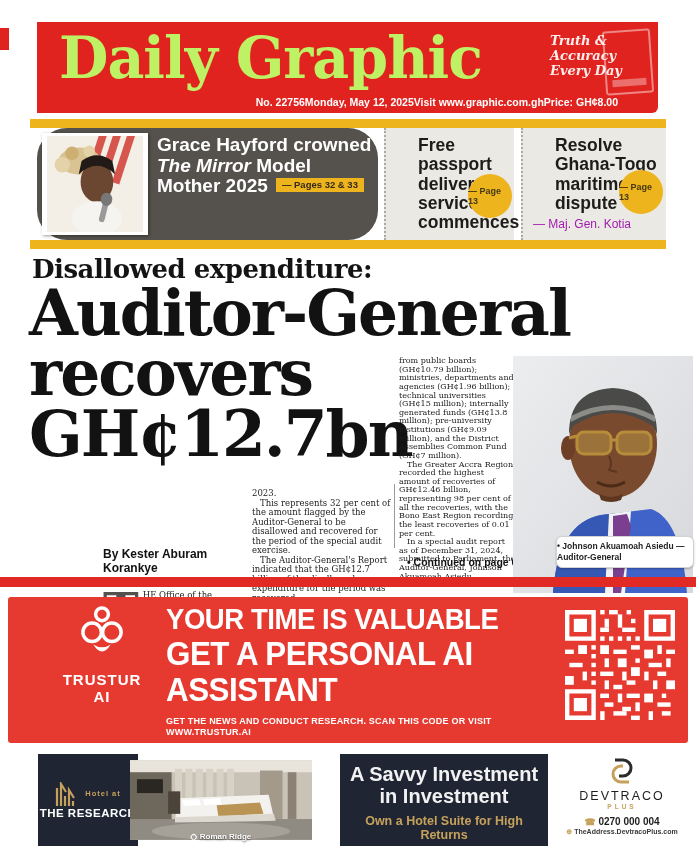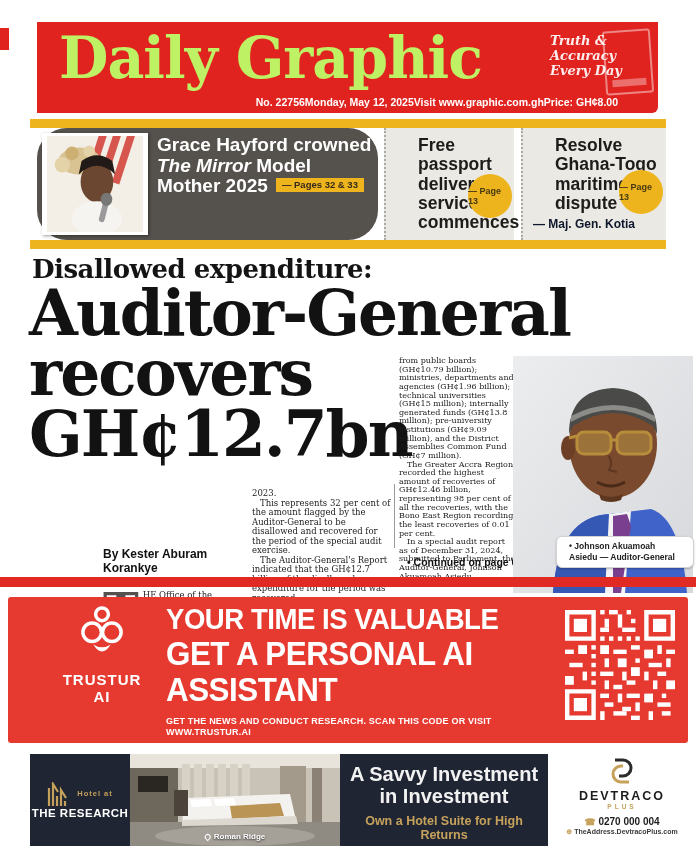--- a/index.html
+++ b/index.html
@@ -35,21 +35,21 @@
              font-weight:bold; font-size:19px; line-height:1.08; }
   .s1-italic { font-style:italic; }
   .s1-badge { display:inline-block; background:#eeb41e; color:#33291b; font-size:9.5px;
               font-weight:bold; padding:2px 6px; margin-left:8px; vertical-align:4px; }
   .storyL { top:128px; height:112px; background:#ebe9e4; border-left:2px dotted #aba9a4;
             padding:8px 0 0 10px; cursor:pointer; }
   .story2 { left:384px; width:130px; }
   .story3 { left:521px; width:145px; }
   .sl-title { width:102px; color:#1d1c1a; font-weight:bold; font-size:17.5px; line-height:1.1;margin-left:22px; }
   .s3 .sl-title { width:120px; }
-  .sl-attr { margin-top:4px; color:#0f172a; font-weight:bold; font-size:12px; }
+  .sl-attr { margin-top:4px; color:#a21caf; font-weight:normal; font-size:12px; }
   .page-circle { position:absolute; width:44px; height:44px; border-radius:50%; background:#eeb41e;
                  color:#463a12; font-weight:bold; font-size:9px; line-height:1.15; display:flex;
                  flex-direction:column; align-items:flex-start; justify-content:center; text-align:center; }
   .pc2 { right:2px; top:46px; }
   .pc3 { right:3px; top:42px; }
 
   
   .kicker { left:32px; top:254px; font-family:"DejaVu Serif", serif; font-weight:bold;
             font-size:26px; color:#141414; letter-spacing:-0.5px; }
   .headline { left:29px; top:283px; font-family:"DejaVu Serif", serif; font-weight:bold;
@@ -61,55 +61,55 @@
   .dropcap { float:left; font-family:"DejaVu Serif", serif; font-weight:bold; font-size:48px;
              line-height:0.78; color:#55514c; margin:2px 4px 0 0; }
   .col2 { left:252px; top:489px; width:141px; font-size:8.5px; line-height:1.12; }
   .col2 p + p, .col3 p + p { text-indent:8px; }
   .col3 { left:399px; top:357px; width:117px; font-size:8px; line-height:1.08; }
   .vrule { left:394px; top:484px; width:1px; height:64px; background:#9a9a9a; }
   .continued { left:407px; top:556px; font-weight:bold; font-size:10.5px; color:#111; }
   .main-photo { left:513px; top:356px; width:180px; height:237px; background:#e4e5e7; }
   .main-photo svg { display:block; width:100%; height:100%; }
   .caption { left:556px; top:536px; width:138px; background:#fff; border:1px solid #d2d2d2;
-             border-radius:6px; padding:4px 12px; font-weight:bold; font-size:8.5px; line-height:1.3;
+             border-radius:6px; padding:4px 0; font-weight:bold; font-size:8.5px; line-height:1.3;
              color:#222; box-shadow:0 1px 2px rgba(0,0,0,.25); }
 
   .redline { left:0; top:577px; width:696px; height:10px; background:#e22a24; }
 
   
   .banner { left:8px; top:597px; width:680px; height:146px; background:#e63a30; border-radius:3px; cursor:pointer; }
   .tr-logo { position:absolute; left:46px; top:8px; width:96px; text-align:center; }
   .tr-name { color:#fff; font-weight:bold; font-size:15px; letter-spacing:1px; margin-top:4px; }
   .bn-text { position:absolute; left:158px; top:7px; width:420px; color:#fff; transform:scaleX(.95);
              transform-origin:left top; }
   .bn-l1 { font-weight:bold; font-size:29px; line-height:1.1; letter-spacing:-0.5px; }
   .bn-l2 { font-weight:bold; font-size:33px; line-height:1.1; letter-spacing:-0.5px; }
   .bn-tag { font-weight:bold; font-size:9.5px; margin-top:7px; letter-spacing:0.2px; }
   .qr { position:absolute; right:13px; top:13px; width:110px; height:110px; cursor:pointer; }
 
   
-  .hotel-left { left:30px; top:754px; width:100px; height:92px; background:#1f2533;
+  .hotel-left { left:38px; top:754px; width:100px; height:92px; background:#1f2533;
                 display:flex; flex-direction:column; align-items:center; justify-content:center; cursor:pointer; }
   .hl-row { display:flex; align-items:center; gap:4px; }
   .hl-txt1 { color:#c6a15b; font-weight:bold; font-size:7.5px; letter-spacing:1px; }
   .hl-txt2 { color:#fff; font-weight:bold; font-size:11.5px; letter-spacing:0.5px; margin-top:1px; }
-  .hotel-photo { left:130px; top:754px; width:210px; height:92px; }
+  .hotel-photo { left:130px; top:754px; width:182px; height:92px; }
   .hotel-photo svg { display:block; width:100%; height:100%; }
   .loc-pill { position:absolute; left:50%; transform:translateX(-50%); bottom:5px; color:#fff;
               font-weight:bold; font-size:8px; display:flex; align-items:center; gap:3px;
               text-shadow:0 1px 2px rgba(0,0,0,.7); }
   .loc-dot { width:6px; height:6px; border:1.5px solid #fff; border-radius:50% 50% 50% 0;
              transform:rotate(-45deg); display:inline-block; }
   .hotel-right { left:340px; top:754px; width:208px; height:92px; background:#1f2533; text-align:center;
                  padding-top:10px; cursor:pointer; }
   .hr-head { color:#f2f2f2; font-weight:bold; font-size:20px; line-height:1.08; }
   .hr-sub { color:#c6a15b; font-weight:bold; font-size:12.5px; margin-top:7px; }
   .devtraco { left:548px; top:754px; width:148px; height:92px; background:#fff; text-align:center; padding-top:4px; }
-  .dv-name { color:#1d1d1d; font-weight:bold; font-size:12.5px; letter-spacing:2px; margin-top:1px; }
+  .dv-name { color:#1d1d1d; font-weight:normal; font-size:12.5px; letter-spacing:2px; margin-top:1px; }
   .dv-plus { color:#c6a15b; font-weight:bold; font-size:6.5px; letter-spacing:3px; }
   .dv-phone { margin-top:6px; color:#1d1d1d; font-weight:bold; font-size:10px; }
   .dv-phone .ph-ic { color:#c6a15b; font-size:9px; }
   .dv-site { color:#3a3a3a; font-weight:bold; font-size:7px; margin-top:1px; }
   .dv-site .gl-ic { color:#c6a15b; }
 </style>
 </head>
 <body>
 
 <div class="page">

